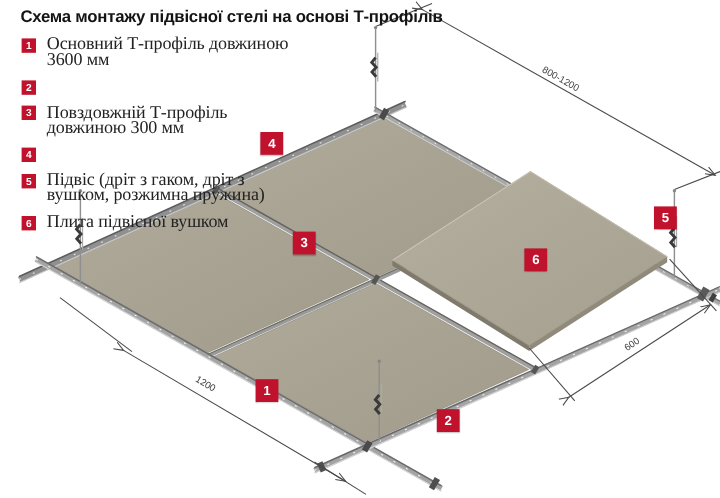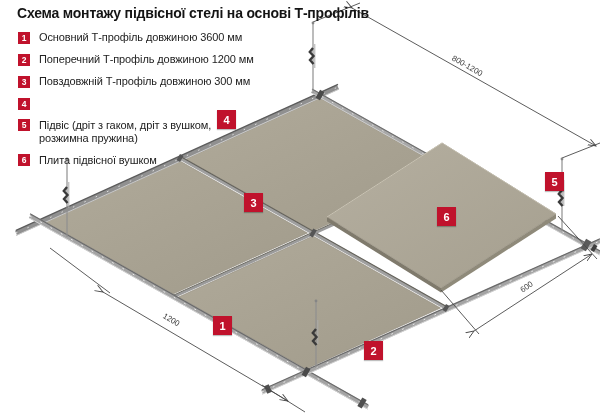--- a/index.html
+++ b/index.html
@@ -12,21 +12,21 @@
     font-size:14px;font-weight:bold;color:#141414;letter-spacing:-0.2px;
   }
   .legend{position:absolute;left:18px;top:31px;width:250px;}
   .legend-row{display:flex;align-items:flex-start;margin-bottom:9px;}
   .legend-num{
     flex:0 0 12px;width:12px;height:12px;background:#c0122c;color:#fff;
     font-size:8.5px;font-weight:bold;display:flex;align-items:center;justify-content:center;
     margin-right:9px;margin-top:0.5px;
   }
   .legend-label{
-    font-size:11px;line-height:13px;color:#222;max-width:215px;letter-spacing:-0.1px;
+    font-size:15px;line-height:13px;color:#222;max-width:215px;letter-spacing:-0.1px;font-family:Liberation Serif, serif;
   }
   .dmarker{
     position:absolute;width:19px;height:19px;background:#c0122c;color:#fff;
     font-size:11px;font-weight:bold;display:flex;align-items:center;justify-content:center;
     box-shadow:0 1px 1px rgba(0,0,0,0.25);
   }
   svg text{font-family:"Liberation Sans",sans-serif;fill:#3d3d3d;font-size:8px;}
   .diagram-svg{position:absolute;left:0;top:0;}
 </style>
 </head>
@@ -169,21 +169,20 @@
 
   <div class="page-title">Схема монтажу підвісної стелі на основі Т-профілів</div>
 
   <div class="legend">
     <div class="legend-row">
       <div class="legend-num">1</div>
       <div class="legend-label">Основний Т-профіль довжиною 3600 мм</div>
     </div>
     <div class="legend-row">
       <div class="legend-num">2</div>
-      <div class="legend-label">Поперечний Т-профіль довжиною 1200 мм</div>
     </div>
     <div class="legend-row">
       <div class="legend-num">3</div>
       <div class="legend-label">Повздовжній Т-профіль довжиною 300 мм</div>
     </div>
     <div class="legend-row">
       <div class="legend-num">4</div>
     </div>
     <div class="legend-row">
       <div class="legend-num">5</div>

